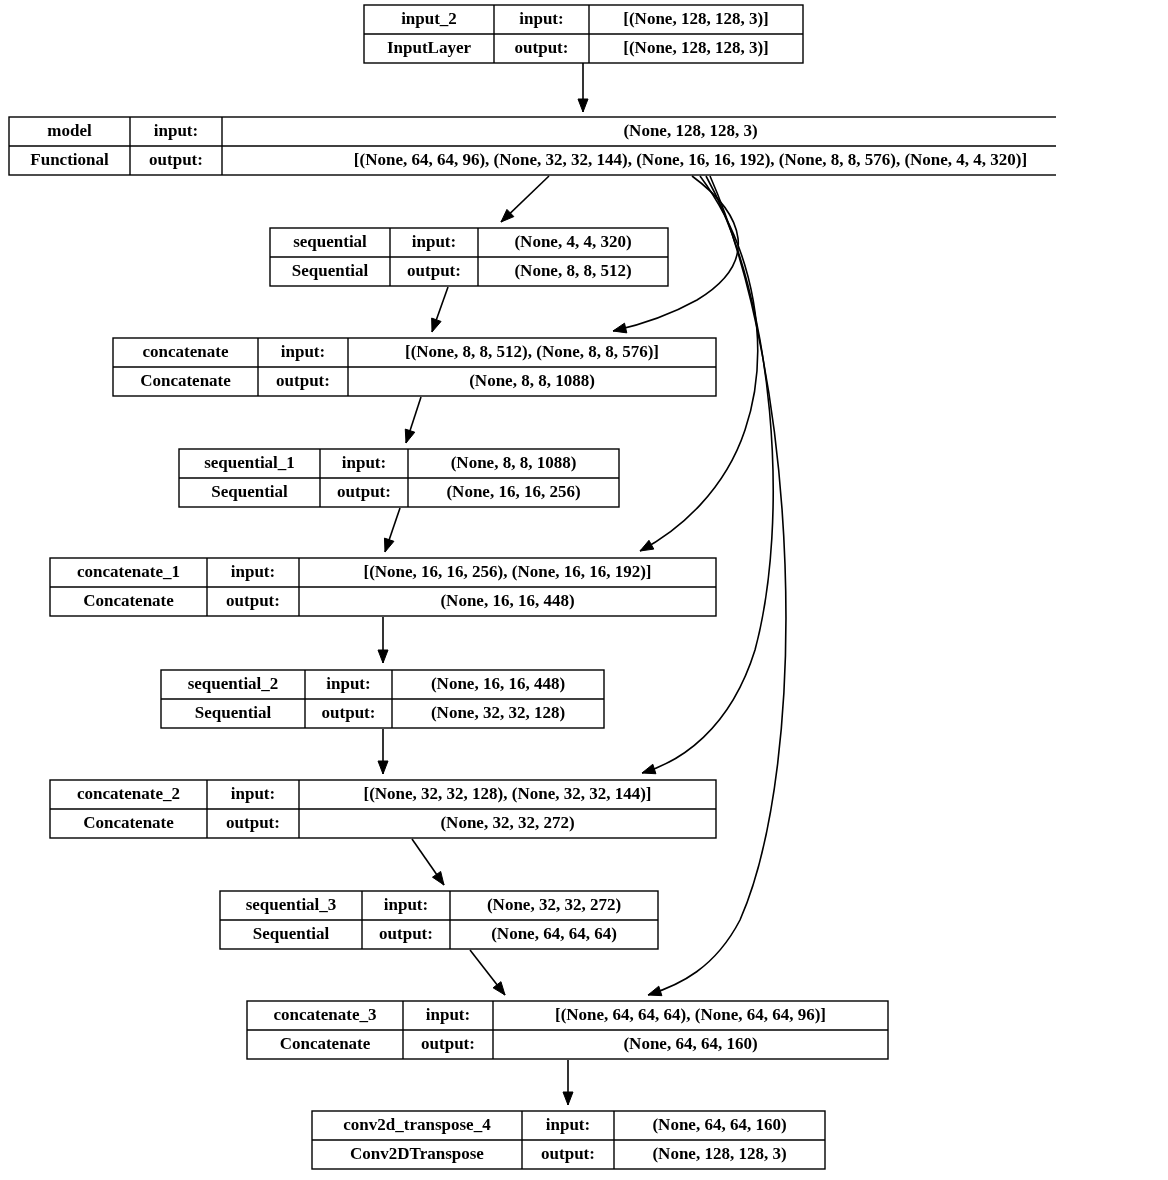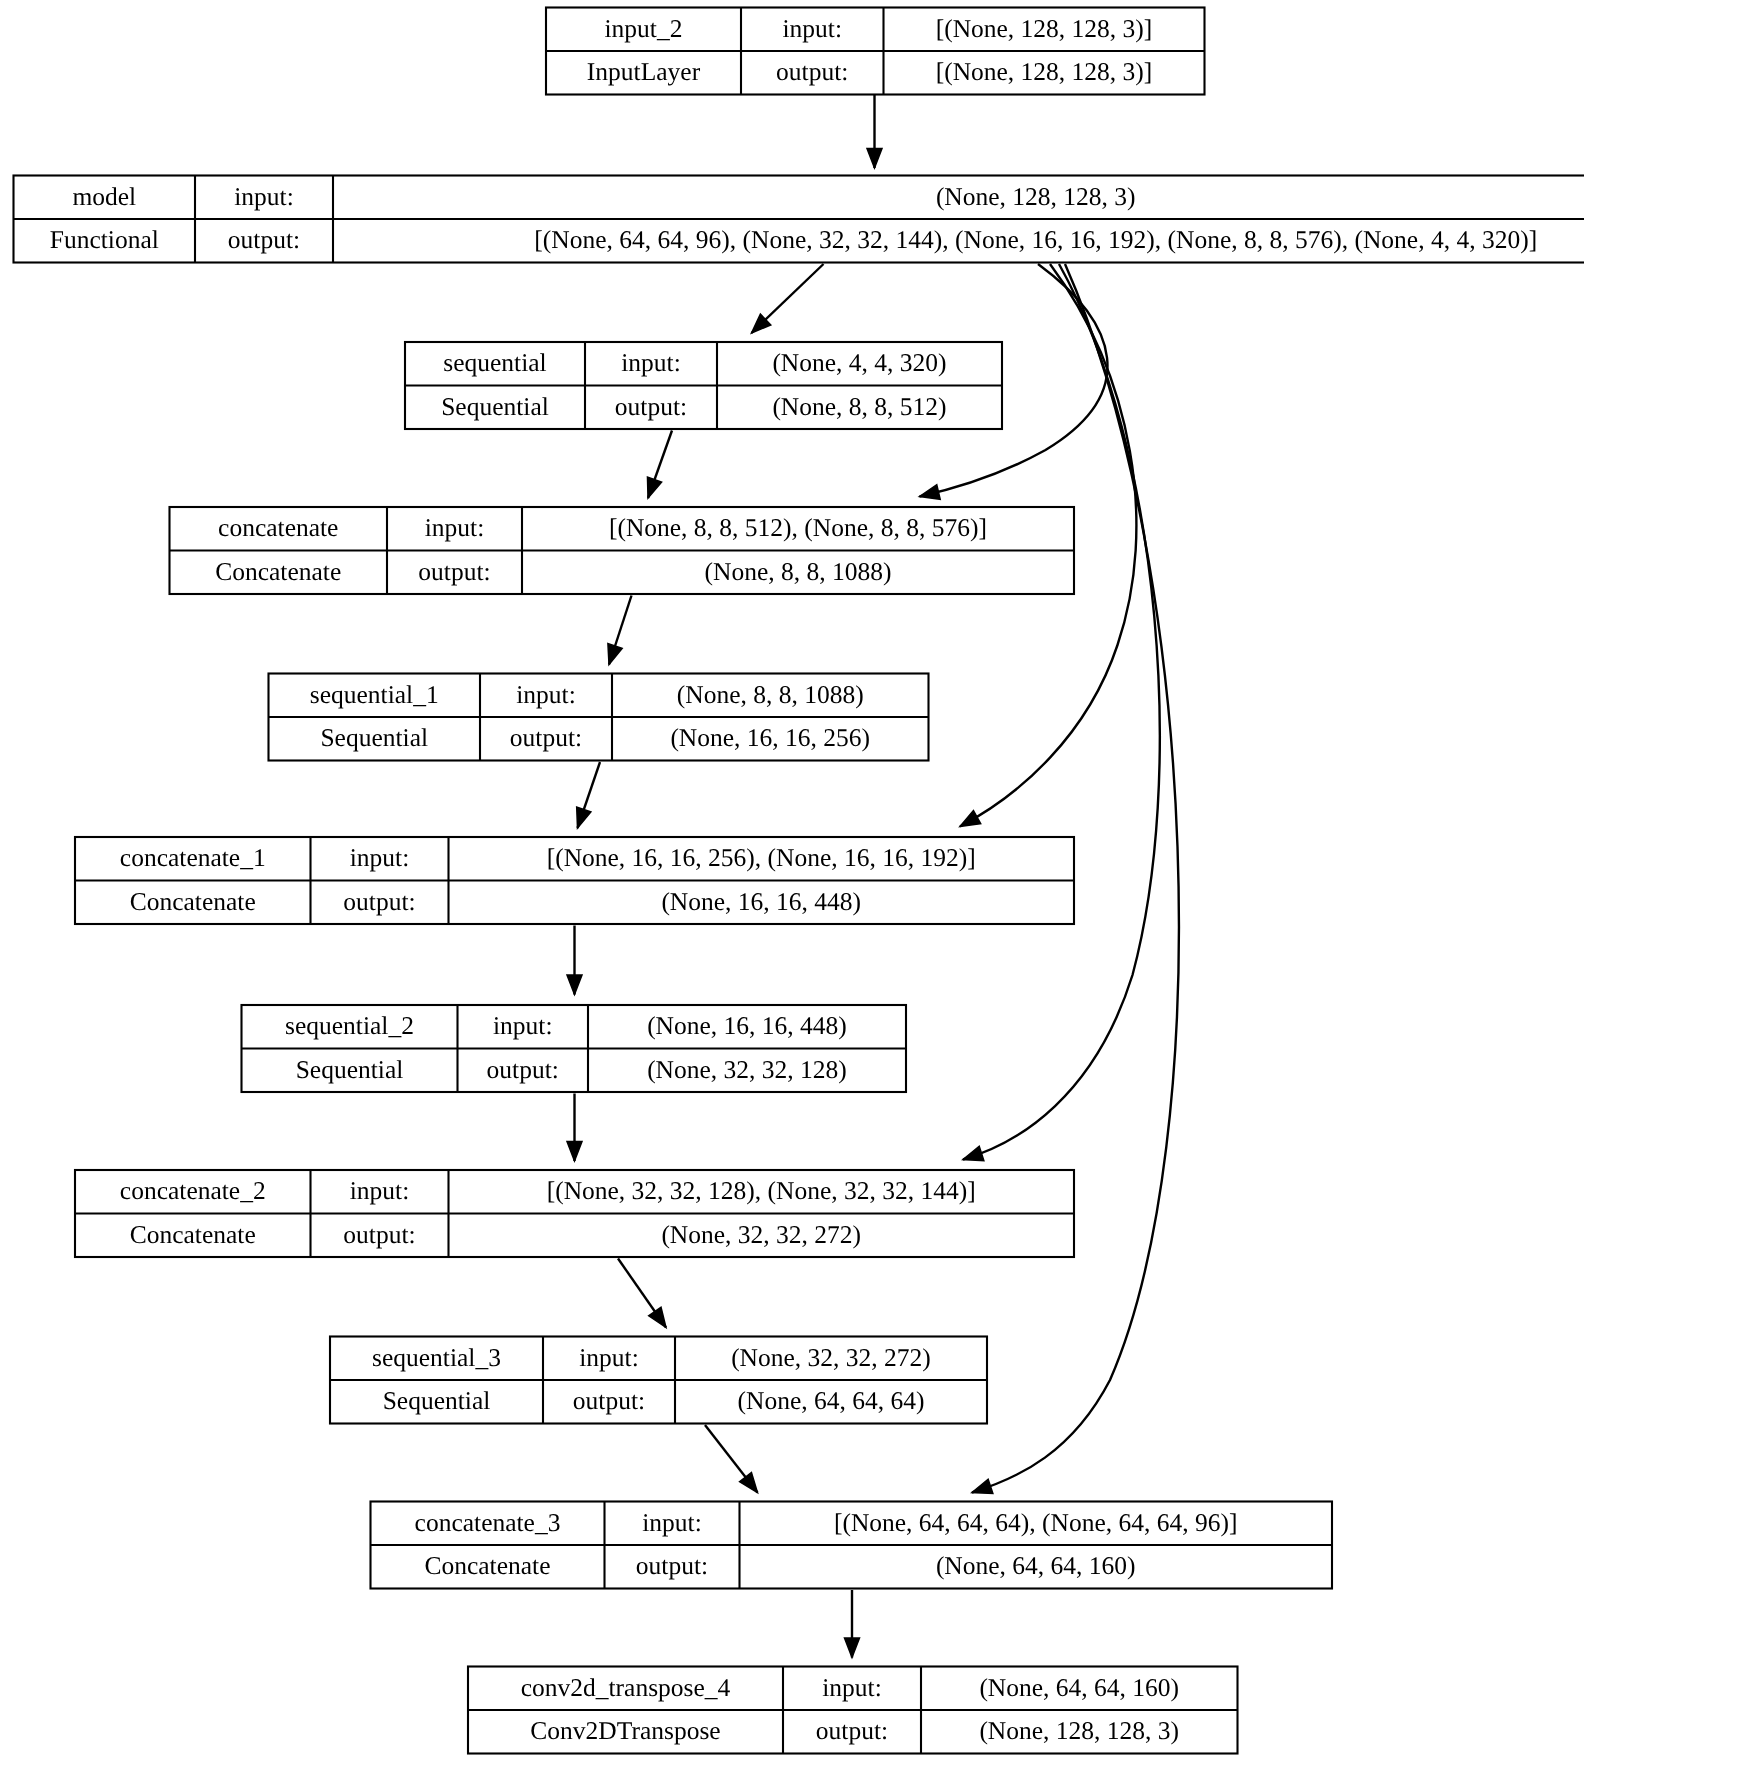--- a/index.html
+++ b/index.html
@@ -7,20 +7,21 @@
     padding: 0;
     background: #ffffff;
   }
   #canvas {
     position: relative;
     width: 1056px;
     height: 1180px;
     background: #ffffff;
     font-family: "Liberation Serif", "DejaVu Serif", serif;
     overflow: hidden;
+    font-weight: bold;
   }
   svg#graph {
     position: absolute;
     left: 0;
     top: 0;
     width: 1168px;
     height: 1180px;
   }
   .node-rect {
     fill: #ffffff;

